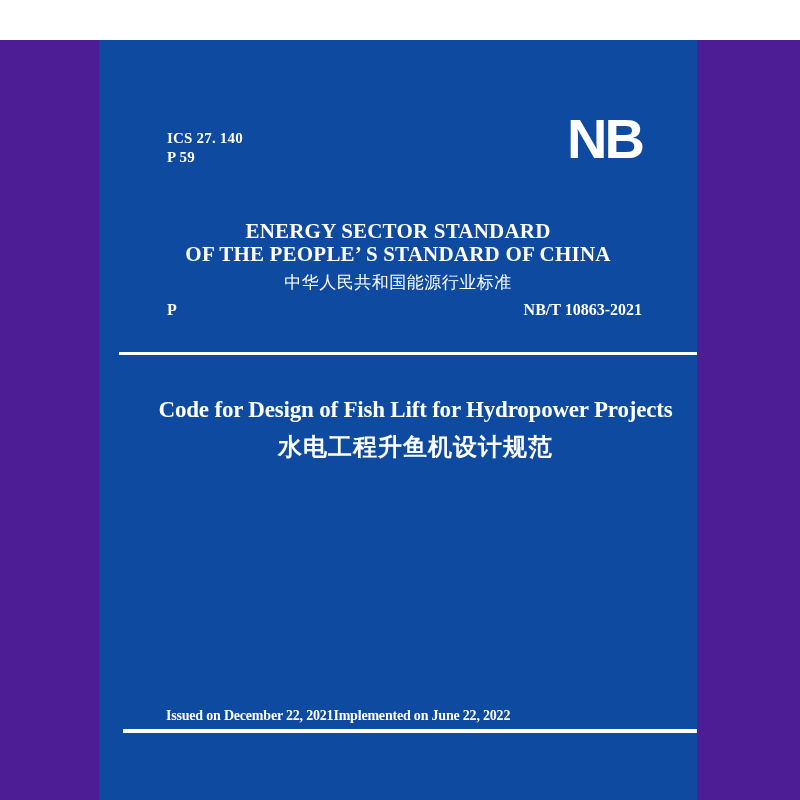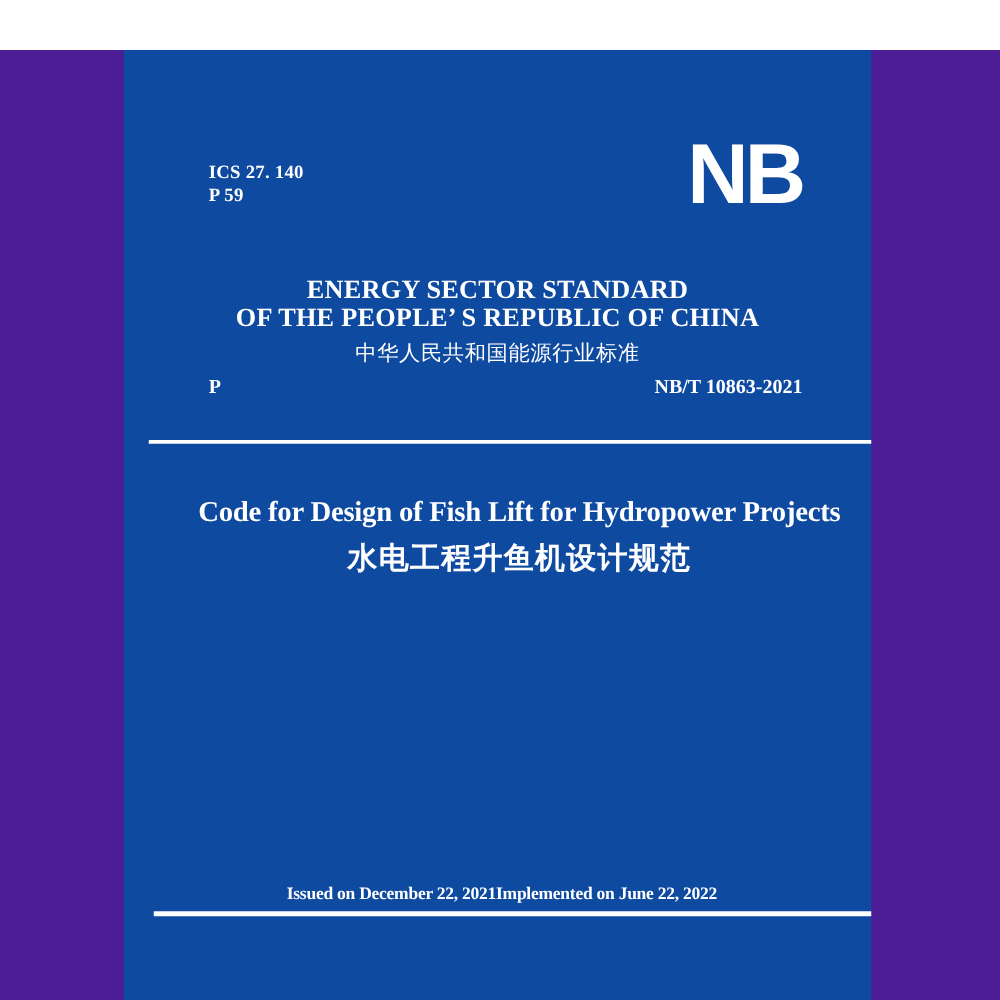--- a/index.html
+++ b/index.html
@@ -35,21 +35,21 @@
     letter-spacing: 0.2px;
   }
   .nb-logo {
     position: absolute;
     top: 70px;
     right: 55px;
     height: 58px;
     line-height: 58px;
     font-family: "Liberation Sans", "DejaVu Sans", sans-serif;
     font-weight: bold;
-    font-size: 68px;
+    font-size: 56px;
     letter-spacing: -3px;
   }
   .header-block {
     position: absolute;
     left: 0;
     right: 0;
     top: 180px;
     text-align: center;
   }
   .header-en {
@@ -111,21 +111,21 @@
     font-weight: bold;
     line-height: 26px;
     letter-spacing: 1px;
   }
   .dates-row {
     position: absolute;
     left: 67px;
     right: 60px;
     top: 668px;
     display: flex;
-    justify-content: center;
+    justify-content: flex-start;
     align-items: baseline;
     font-size: 14px;
     font-weight: bold;
     letter-spacing: -0.2px;
   }
   .issued-row {
     position: absolute;
     left: 74px;
     right: 20px;
     top: 699px;
@@ -146,21 +146,21 @@
 
     <div class="ics-block">
       <div>ICS 27. 140</div>
       <div>P 59</div>
     </div>
 
     <div class="nb-logo">NB</div>
 
     <div class="header-block">
       <div class="header-en">ENERGY SECTOR STANDARD</div>
-      <div class="header-en">OF THE PEOPLE’ S REPUBLIC OF CHINA</div>
+      <div class="header-en">OF THE PEOPLE’ S STANDARD OF CHINA</div>
       <div class="header-cn">中华人民共和国能源行业标准</div>
     </div>
 
     <div class="class-row">
       <span>P</span>
       <span>NB/T 10863-2021</span>
     </div>
 
     <div class="rule rule-top"></div>
 

